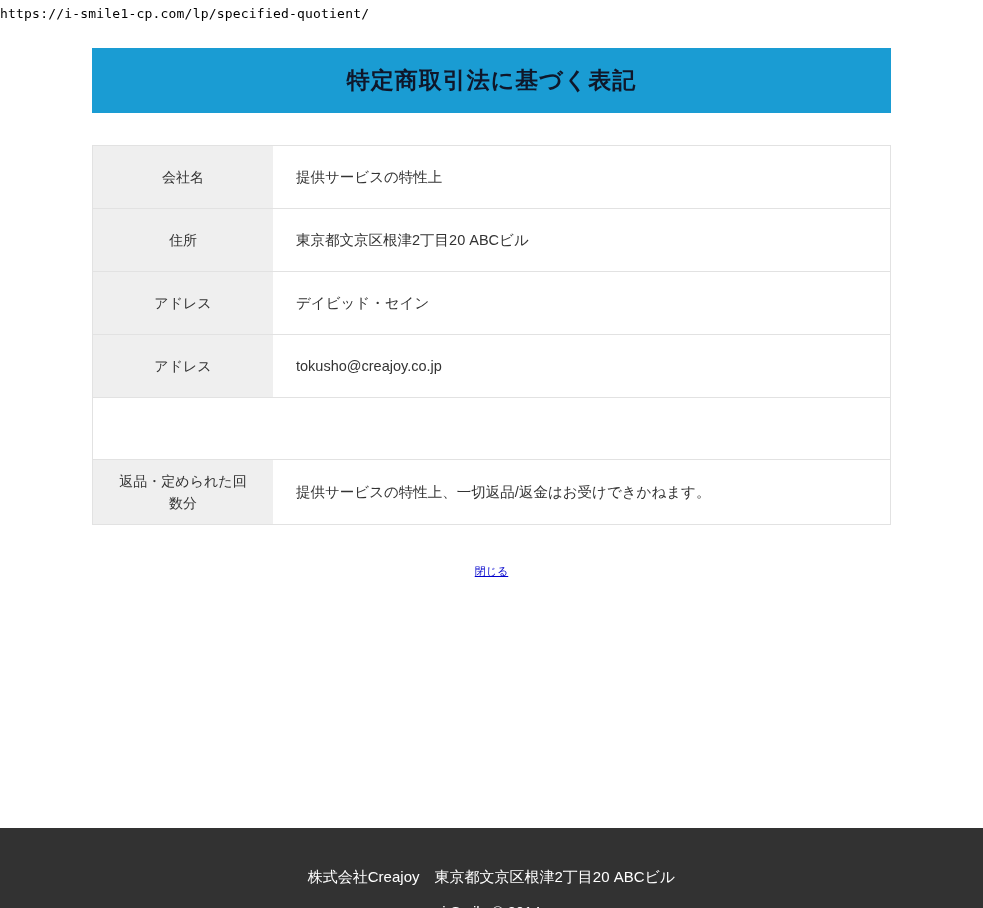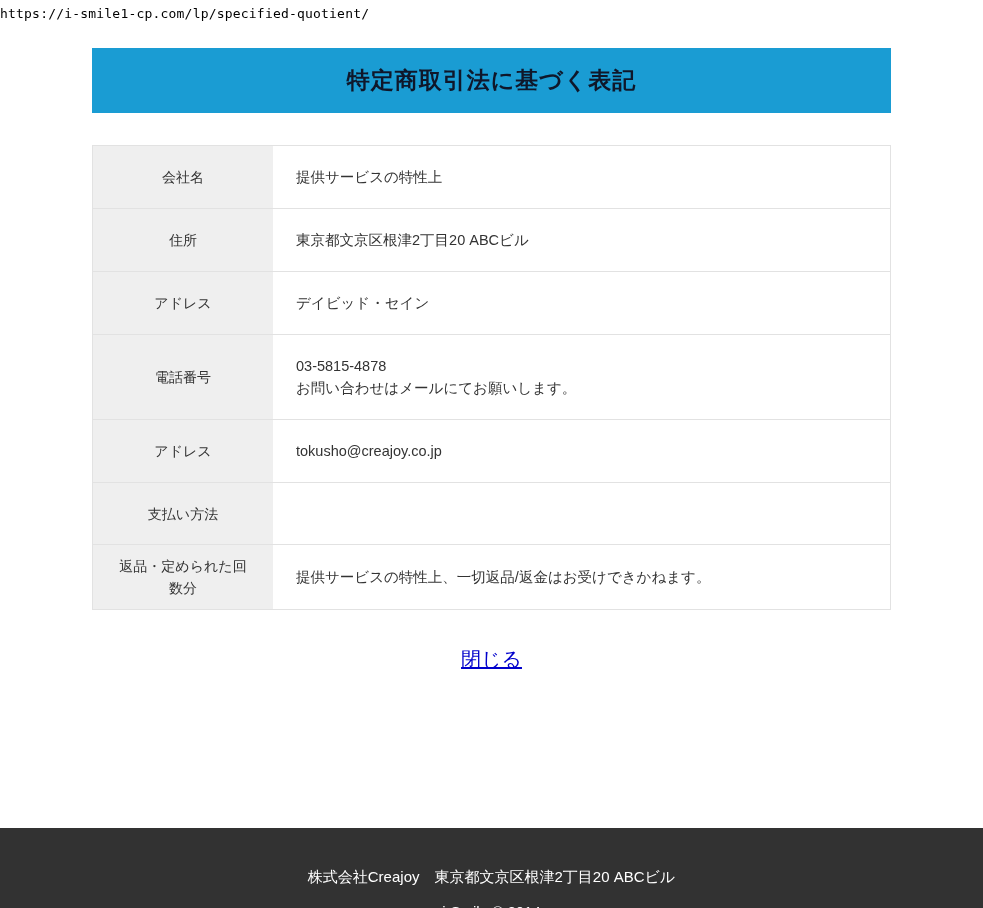--- a/index.html
+++ b/index.html
@@ -72,21 +72,21 @@
     white-space: pre-line;
   }
   .close-wrap {
     text-align: center;
     margin-top: 36px;
     height: 23px;
   }
   .close-link {
     color: #0000CC;
     text-decoration: underline;
-    font-size: 20px;
+    font-size: 11px;
     cursor: pointer;
   }
   .footer {
     position: absolute;
     left: 0;
     top: 828px;
     width: 983px;
     height: 122px;
     background: #323232;
     color: #ffffff;
@@ -115,30 +115,24 @@
     </div>
     <div class="row">
       <div class="cell-label">住所</div>
       <div class="cell-value">東京都文京区根津2丁目20 ABCビル</div>
     </div>
     <div class="row">
       <div class="cell-label">アドレス</div>
       <div class="cell-value">デイビッド・セイン</div>
     </div>
     <div class="row">
-      <div class="cell-label">電話番号</div>
-      <div class="cell-value">03-5815-4878
-お問い合わせはメールにてお願いします。</div>
-    </div>
-    <div class="row">
       <div class="cell-label">アドレス</div>
       <div class="cell-value">tokusho@creajoy.co.jp</div>
     </div>
     <div class="row">
-      <div class="cell-label">支払い方法</div>
     </div>
     <div class="row">
       <div class="cell-label">返品・定められた回数分</div>
       <div class="cell-value">提供サービスの特性上、一切返品/返金はお受けできかねます。</div>
     </div>
   </div>
 
   <div class="close-wrap">
     <a class="close-link" href="#">閉じる</a>
   </div>

